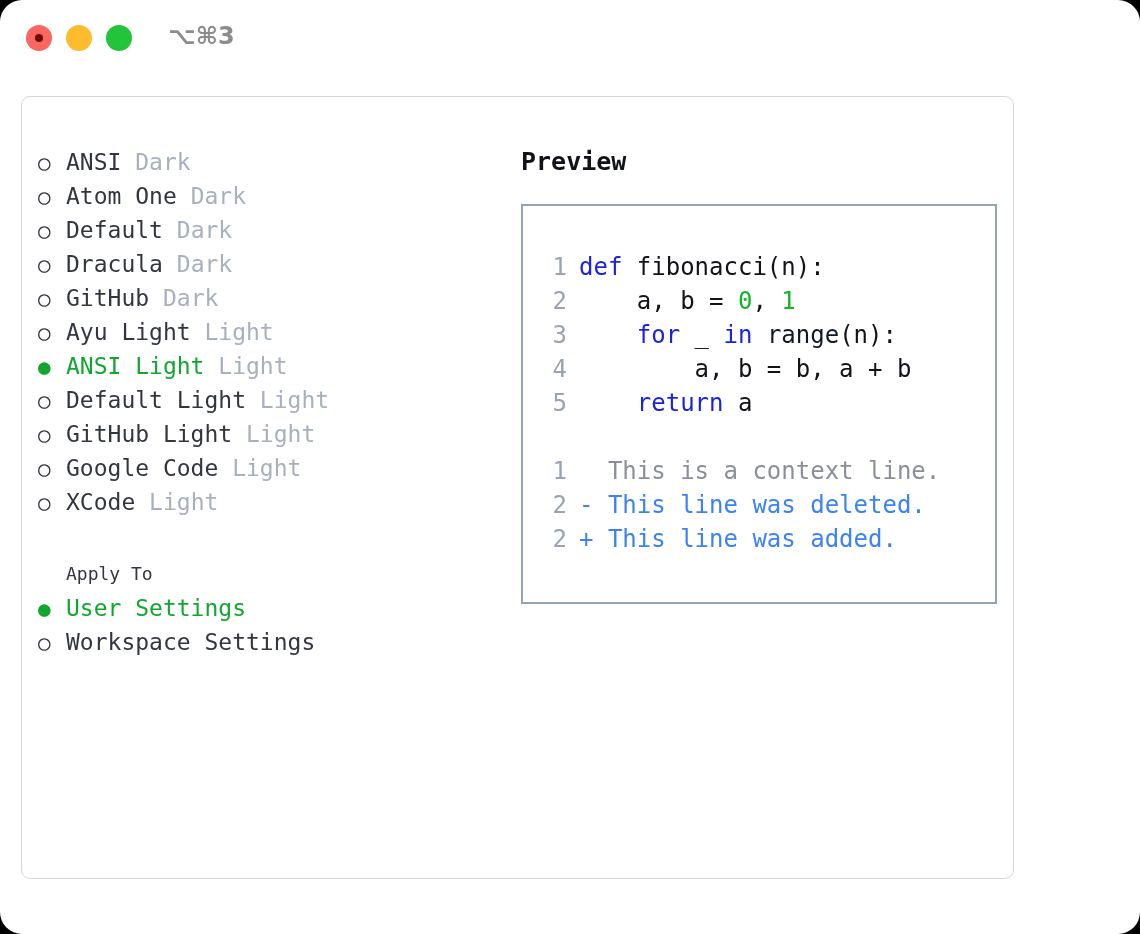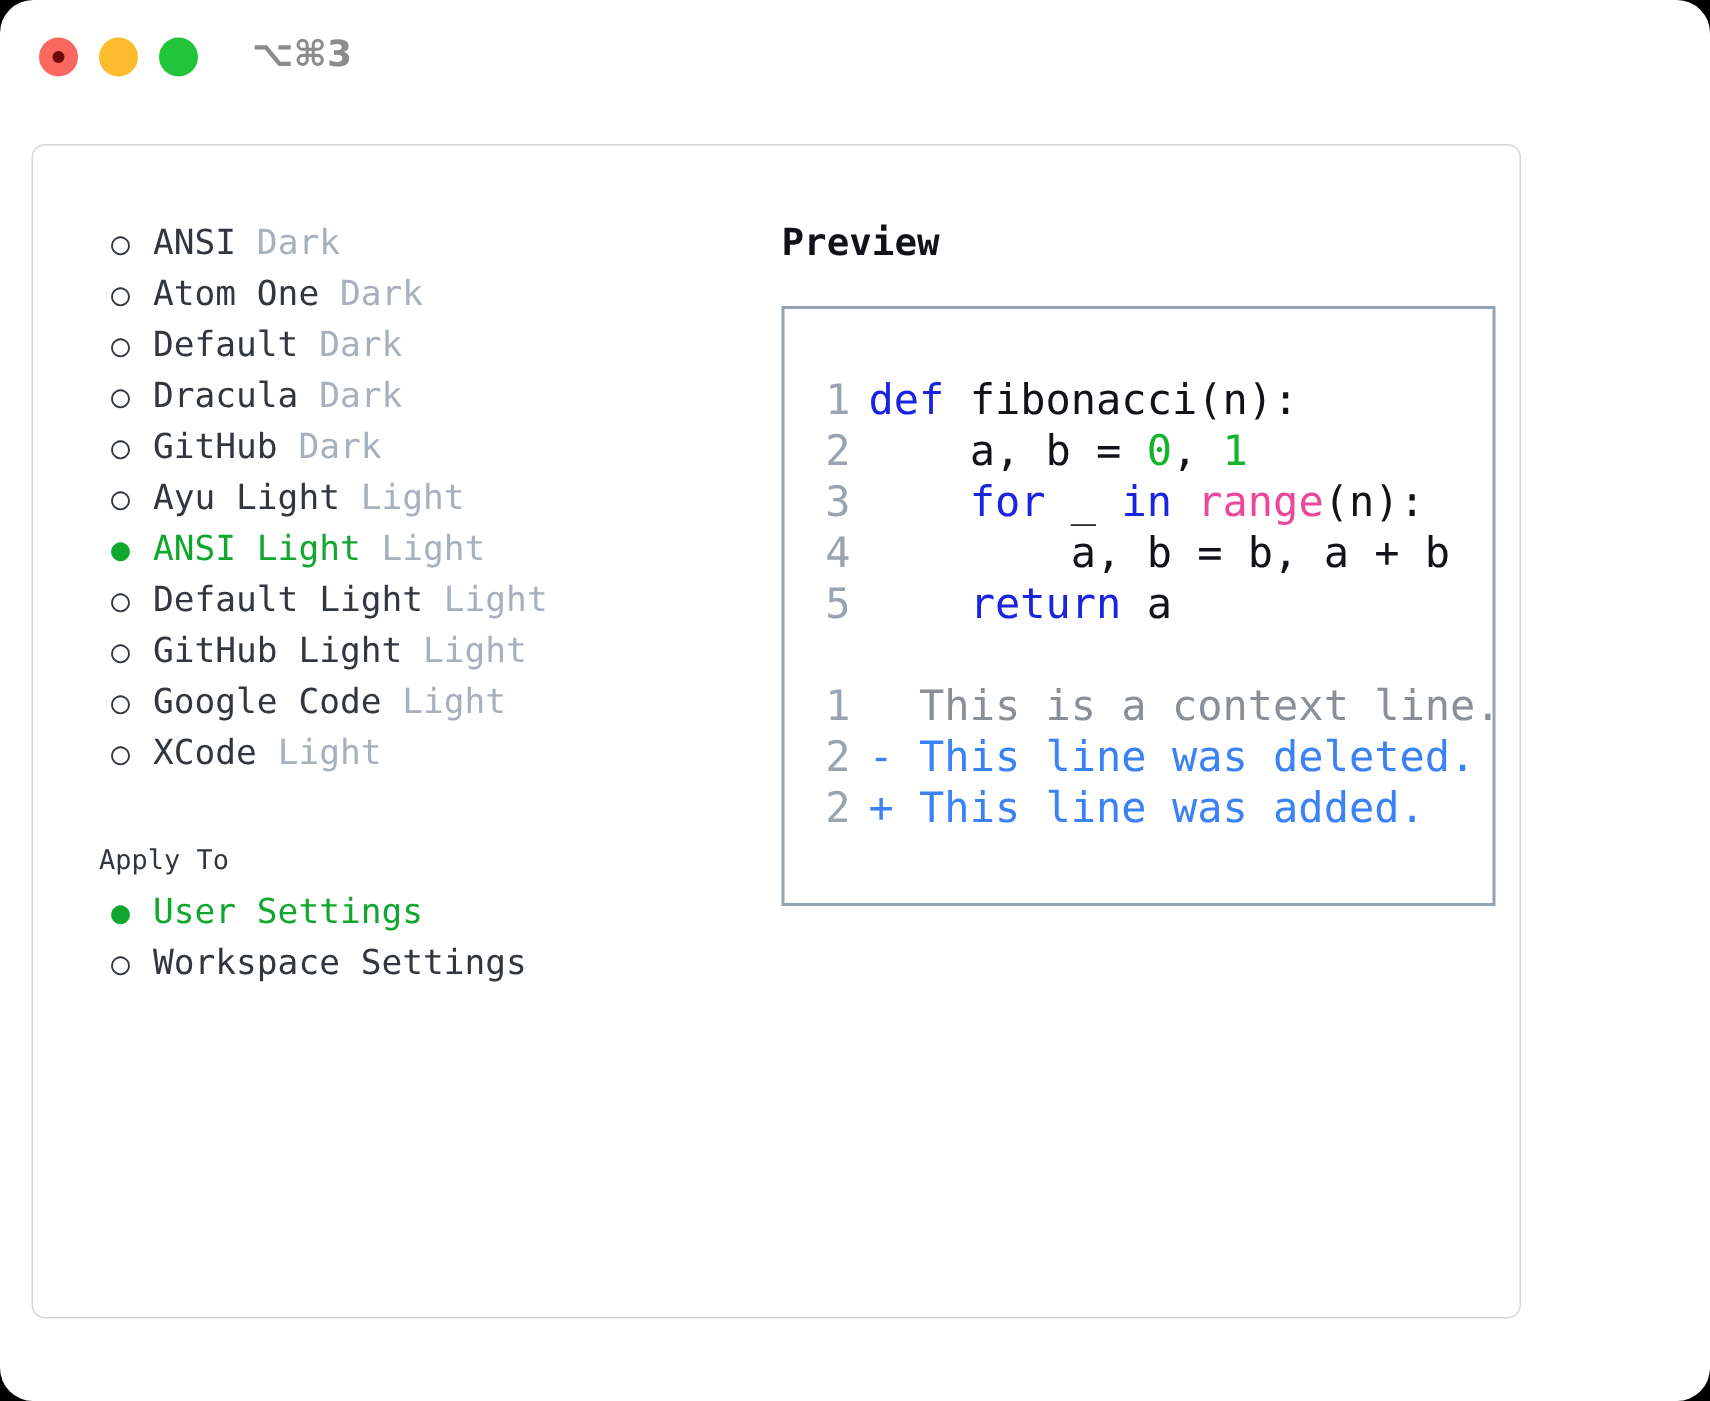--- a/index.html
+++ b/index.html
@@ -105,21 +105,20 @@
     white-space: pre;
   }
   .section-header .caret { display: inline-block; width: 28px; }
 
   .row {
     height: 34px;
     line-height: 34px;
     font-size: 23px;
     color: #32363f;
     white-space: pre;
-    margin-left: 36px;
   }
   .row .marker {
     display: inline-block;
     width: 28px;
     font-size: 21px;
   }
   .row .marker-off { color: #32363f; }
   .row .marker-on  { color: #11a72f; }
   .row.selected .label { color: #11a72f; }
   .row .label { color: #32363f; }
@@ -156,35 +155,35 @@
   .preview-panel {
     margin-top: 25px;
     width: 476px;
     height: 400px;
     border: 2px solid #94a2b3;
     box-sizing: border-box;
     background: #ffffff;
     padding: 44px 0 0 16px;
   }
   .code-line {
-    font-size: 28px;
+    font-size: 24px;
     line-height: 34px;
     white-space: pre;
     color: #111318;
   }
   .ln {
     display: inline-block;
     width: 28px;
     text-align: right;
     color: #9aa3b0;
     margin-right: 12px;
   }
   .tk-kw    { color: #1a24e0; }
   .tk-num   { color: #12b528; }
-  .tk-fn    { color: #ec4899; text-align: center; }
+  .tk-fn    { color: #0f172a; text-align: center; }
   .tk-plain { color: #111318; }
   .tk-ctx   { color: #8a8f98; }
   .tk-del   { color: #3b82f6; }
   .tk-add   { color: #3b82f6; }
   .blank-line { height: 34px; }
 </style>
 </head>
 <body>
 
 <div class="window">

